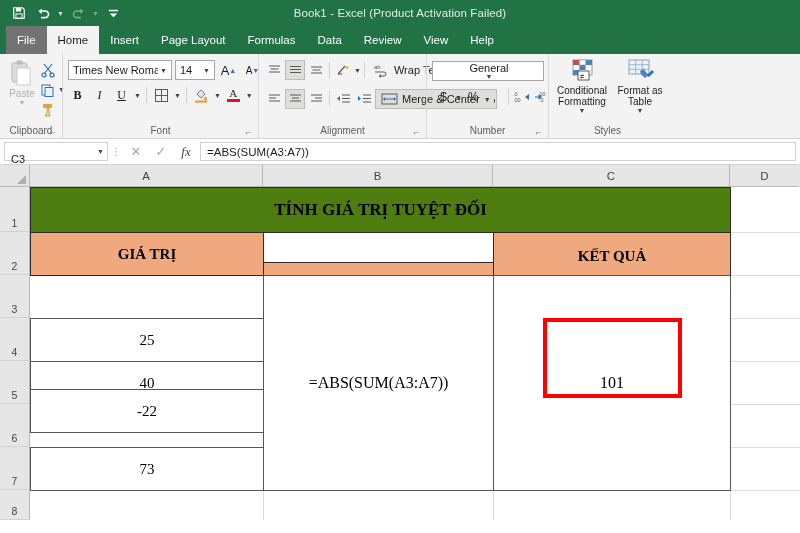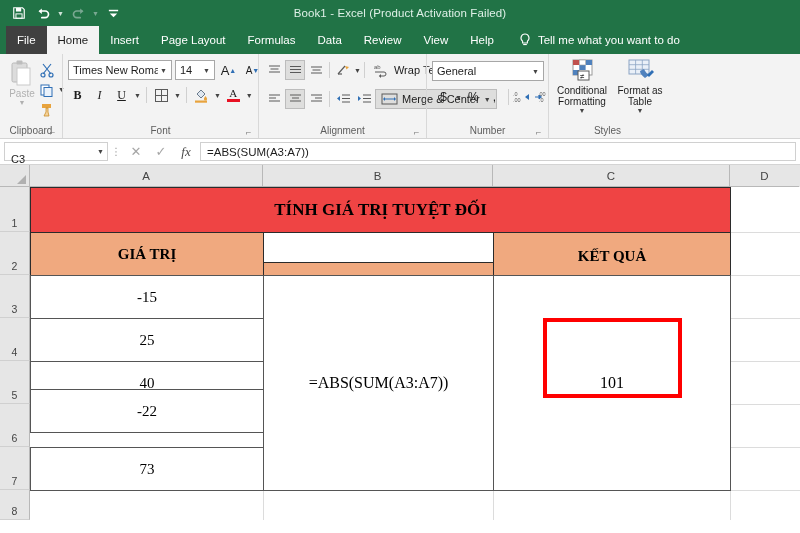--- a/index.html
+++ b/index.html
@@ -32,21 +32,21 @@
 
   
   .tabbar {
     height: 28px; background: #217346; display: flex; align-items: flex-end;
     padding-left: 6px; position: relative;
   }
   .tab {
     height: 28px; padding: 0 11px; display: flex; align-items: center;
     color: #ffffff; font-size: 11.5px; white-space: nowrap;
   }
-  .tab.file { background: #404040; margin-top: 28px; }
+  .tab.file { background: #737373; margin-top: 28px; }
   .tab.active { background: #f3f3f3; color: #1c1c1c; }
   .tellme {
     display: flex; align-items: center; gap: 7px; padding: 0 10px 0 14px;
     height: 28px; color: #ffffff; font-size: 11.5px; white-space: nowrap;
   }
   .bulb { width: 12px; height: 14px; display: block; }
 
   
   .ribbon {
     height: 85px; background: #f3f3f3; border-bottom: 1px solid #d4d4d4;
@@ -60,21 +60,21 @@
     height: 15px; font-size: 10px; color: #5d5d5d; text-align: center;
     line-height: 15px; position: relative;
   }
   .dialog-launcher {
     position: absolute; right: 3px; bottom: 1px; width: 9px; height: 9px;
     color: #767676; font-size: 9px; line-height: 9px;
   }
 
   
   .g-clipboard { width: 62px; }
-  .clip-flex { display: flex; gap: 0; padding-top: 2px; }
+  .clip-flex { display: flex; gap: 0; padding-top: 2px; text-align: center; }
   .paste-btn { width: 34px; display: flex; flex-direction: column;
     align-items: center; gap: 1px; }
   .paste-icon { width: 26px; height: 28px; }
   .paste-txt { font-size: 10px; color: #b0b0b0; line-height: 11px; }
   .paste-caret { font-size: 7px; color: #b0b0b0; line-height: 6px; }
   .clip-small { display: flex; flex-direction: column; gap: 3px; padding-top: 2px; }
   .clip-row { display: flex; align-items: center; gap: 2px; height: 17px; }
   .mini { width: 17px; height: 16px; display: block; }
   .mini-caret { font-size: 7px; color: #444; }
 
@@ -111,21 +111,21 @@
   .merge-btn { border: 1px solid #bcbcbc; background: #dededd; }
   .al-icon { width: 17px; height: 15px; display: block; }
   .al-btn { width: 20px; height: 20px; display: flex; align-items: center;
     justify-content: center; }
   .al-btn.sel { background: #dededd; border: 1px solid #bcbcbc; }
 
   
   .g-number { width: 122px; }
   .num-row { display: flex; align-items: center; gap: 2px; height: 22px; }
   .num-row.r2 { margin-top: 4px; padding-left: 2px; }
-  .combo.numfmt { width: 112px; }
+  .combo.numfmt { width: 112px; flex-direction: column; }
   .nb { height: 20px; min-width: 19px; display: flex; align-items: center;
     justify-content: center; font-size: 12px; color: #1c1c1c; }
 
   
   .g-styles { width: 118px; }
   .sty-flex { display: flex; gap: 2px; padding-top: 1px; }
   .sty-btn { width: 56px; display: flex; flex-direction: column;
     align-items: center; gap: 1px; }
   .sty-ico { width: 30px; height: 26px; }
   .sty-txt { font-size: 10px; color: #1c1c1c; line-height: 11px; text-align: center; }
@@ -180,21 +180,21 @@
     display: flex; align-items: flex-end; justify-content: center;
     border-right: 1px solid #b8b8b8; border-bottom: 1px solid #d0d0d0;
     padding-bottom: 2px;
   }
   .sheet { position: relative; flex: 1; }
   .gline-v { position: absolute; top: 0; width: 1px; background: #dcdcdc; }
   .gline-h { position: absolute; left: 0; height: 1px; background: #dcdcdc; }
   .cell { position: absolute; display: flex; align-items: center;
     justify-content: center; font-family: "Liberation Serif", serif; }
   .c-title {
-    background: #ef4444; border: 1px solid #2b2b2b;
+    background: #4d7c0f; border: 1px solid #2b2b2b;
     font-weight: bold; font-size: 17px; color: #000;
   }
   .c-hdr {
     background: #f0a97f; border: 1px solid #2b2b2b;
     font-weight: bold; font-size: 15px; color: #000;
   }
   .c-data { background: #fff; border: 1px solid #555; font-size: 15px; color: #000; }
   .c-formula { background: #fff; border: 1px solid #555; font-size: 16px; color: #000; }
   .redbox {
     position: absolute; border: 4px solid #ff0000; background: transparent;
@@ -242,29 +242,20 @@
   <div class="tabbar">
     <div class="tab file">File</div>
     <div class="tab active">Home</div>
     <div class="tab">Insert</div>
     <div class="tab">Page Layout</div>
     <div class="tab">Formulas</div>
     <div class="tab">Data</div>
     <div class="tab">Review</div>
     <div class="tab">View</div>
     <div class="tab">Help</div>
-    <div class="tellme">
-      <span class="bulb">
-        <svg width="12" height="14" viewBox="0 0 12 14">
-            <path d="M6 1a4 4 0 0 0-2.4 7.2V10h4.8V8.2A4 4 0 0 0 6 1z" fill="none" stroke="#fff" stroke-width="1.1"></path>
-            <rect x="4.2" y="11" width="3.6" height="1.1" fill="#fff"></rect>
-          </svg>
-      </span>
-      <span>Tell me what you want to do</span>
-    </div>
   </div>
 
   <div class="ribbon">
 
     <div class="group g-clipboard">
       <div class="group-body">
         <div class="clip-flex">
           <div class="paste-btn">
             <span class="paste-icon">
               <svg width="26" height="28" viewBox="0 0 26 28">
@@ -581,21 +572,20 @@
         <div class="gline-h" style="top:217px;width:770px;"></div>
         <div class="gline-h" style="top:260px;width:770px;"></div>
         <div class="gline-h" style="top:303px;width:770px;"></div>
 
         <div class="cell c-title" style="left:0;top:0;width:701px;height:46px;">TÍNH GIÁ TRỊ TUYỆT ĐỐI</div>
 
         <div class="cell c-hdr" style="left:0;top:45px;width:234px;height:44px;">GIÁ TRỊ</div>
         <div class="cell c-hdr" style="left:233px;top:45px;width:231px;height:44px;margin-top:30px;">CÔNG THỨC</div>
         <div class="cell c-hdr" style="left:463px;top:45px;width:238px;height:48px;">KẾT QUẢ</div>
 
-        <div class="cell c-data" style="left:0;top:88px;width:234px;height:44px;">-15</div>
         <div class="cell c-data" style="left:0;top:131px;width:234px;height:44px;">25</div>
         <div class="cell c-data" style="left:0;top:174px;width:234px;height:44px;">40</div>
         <div class="cell c-data" style="left:0;top:202px;width:234px;height:44px;">-22</div>
         <div class="cell c-data" style="left:0;top:260px;width:234px;height:44px;">73</div>
 
         <div class="cell c-formula" style="left:233px;top:88px;width:231px;height:216px;">=ABS(SUM(A3:A7))</div>
 
         <div class="cell c-formula" style="left:463px;top:88px;width:238px;height:216px;">101</div>
 
         <div class="redbox" style="left:513px;top:131px;width:139px;height:80px;"></div>

